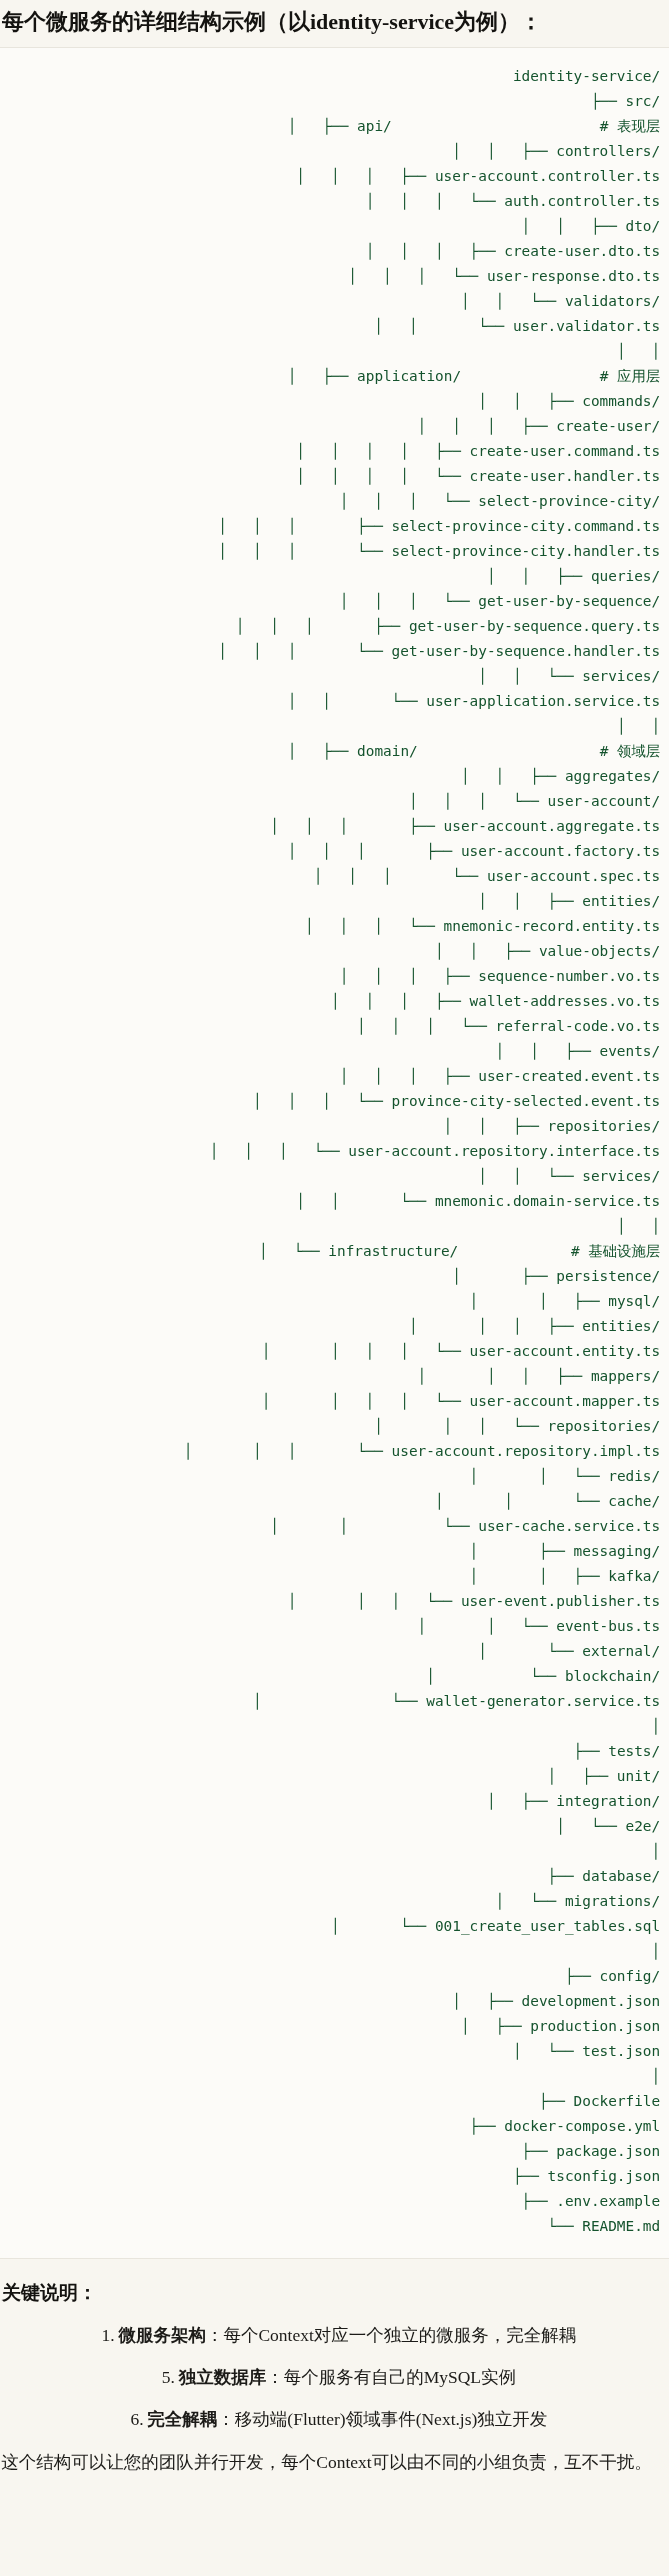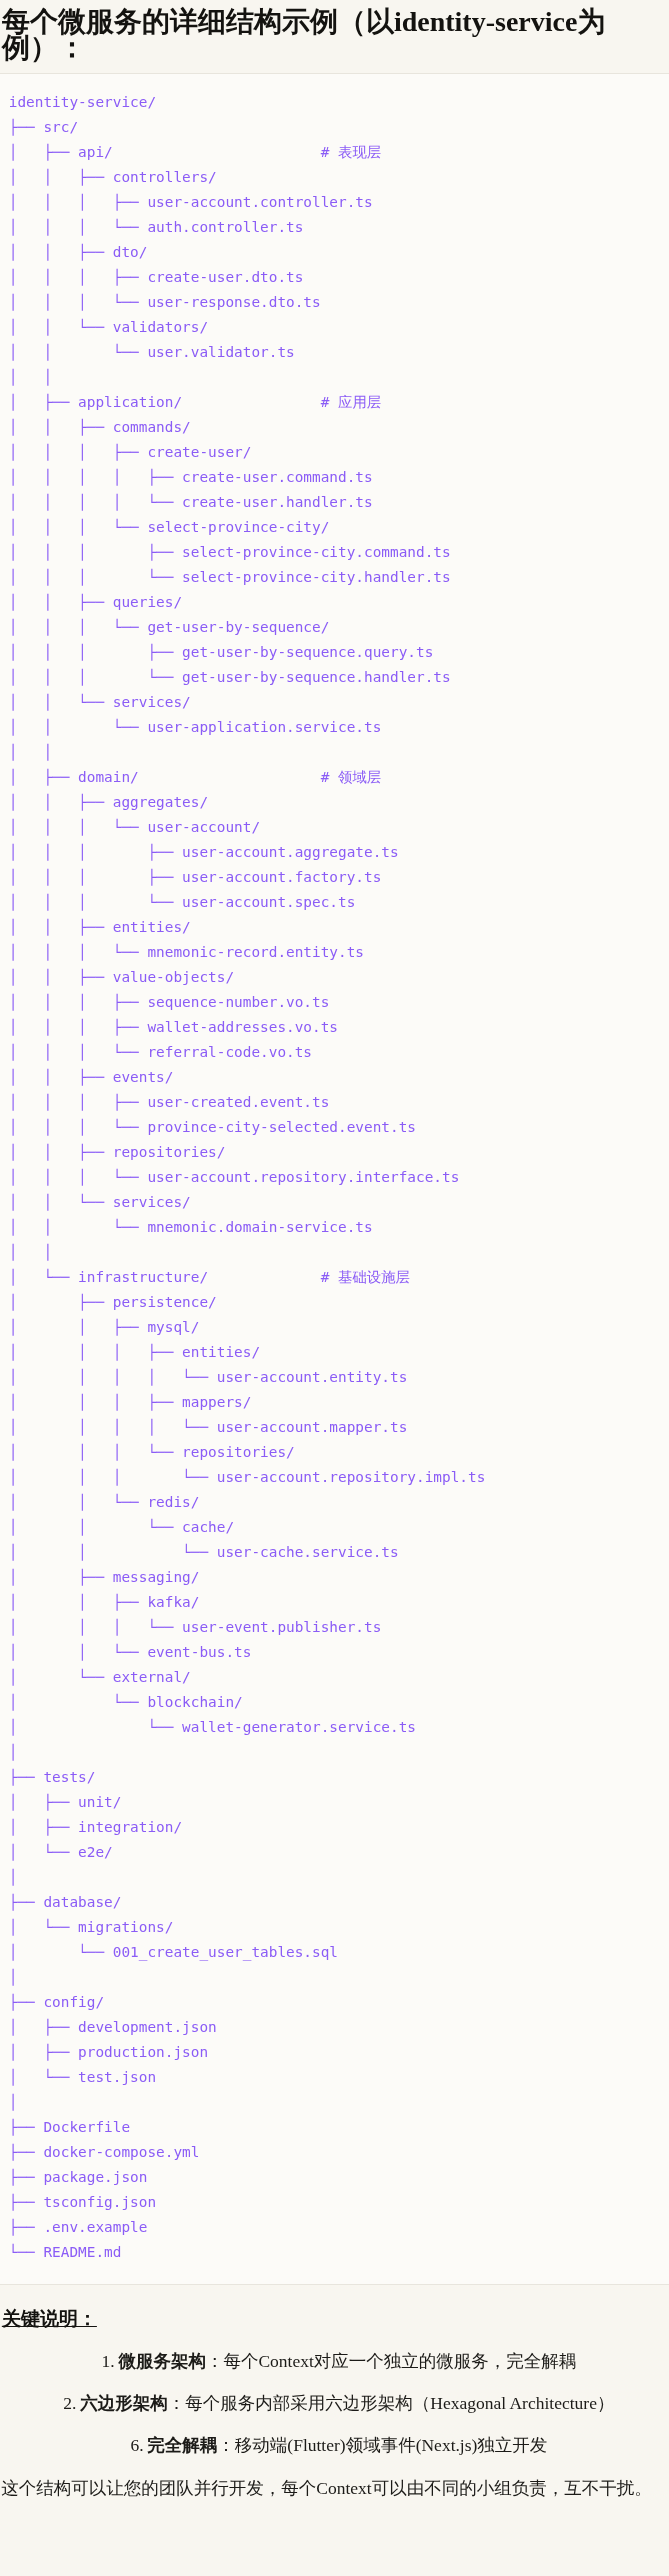--- a/index.html
+++ b/index.html
@@ -12,49 +12,49 @@
   body {
     width: 669px;
     min-height: 2576px;
     box-sizing: border-box;
   }
   .doc { width: 669px; }
 
   h1.page-title {
     margin: 0;
     padding: 8.8px 6.3px 12px 1.9px;
-    font-size: 28px;
+    font-size: 22px;
     line-height: 26px;
     font-weight: 700;
     color: #141310;
   }
 
   pre.tree {
     margin: 0;
     box-sizing: border-box;
     width: 669px;
     background: #fcfbf8;
     border-top: 0.6px solid #e8e5dd;
     border-bottom: 0.6px solid #e8e5dd;
     padding: 16.3px 8.8px 19px 8.8px;
     font-family: "DejaVu Sans Mono", monospace;
     font-size: 14.4px;
     line-height: 25px;
-    color: #8b5cf6;
+    color: #14532d;
     white-space: pre;
     overflow: hidden;
+    text-align: right;
   }
 
   h2.notes-heading {
     margin: 22.5px 0 0 1.9px;
     font-size: 19px;
     line-height: 21px;
     font-weight: 700;
     color: #141310;
-    text-decoration: underline;
   }
 
   .note-item {
     margin: 22px 0 0 8.8px;
     font-size: 17.5px;
     line-height: 20px;
     white-space: nowrap;
     text-align: center;
   }
   .note-item .num {
@@ -163,23 +163,23 @@
 ├── docker-compose.yml
 ├── package.json
 ├── tsconfig.json
 ├── .env.example
 └── README.md</pre>
 
   <h2 class="notes-heading">关键说明：</h2>
 
   <div class="note-item"><span class="num">1.</span><strong>微服务架构</strong><span>：</span><span>每个Context对应一个独立的微服务，完全解耦</span></div>
 
-  <div class="note-item"><span class="num">2.</span><strong>六边形架构</strong><span>：</span><span>每个服务内部采用六边形架构（Hexagonal Architecture）</span></div>
 
 
 
+  <div class="note-item"><span class="num">5.</span><strong>独立数据库</strong><span>：</span><span>每个服务有自己的MySQL实例</span></div>
 
   <div class="note-item"><span class="num">6.</span><strong>完全解耦</strong><span>：</span><span>移动端(Flutter)领域事件(Next.js)独立开发</span></div>
 
   <p class="closing-note">这个结构可以让您的团队并行开发，每个Context可以由不同的小组负责，互不干扰。</p>
 
 </div>
 
 
 </body></html>

